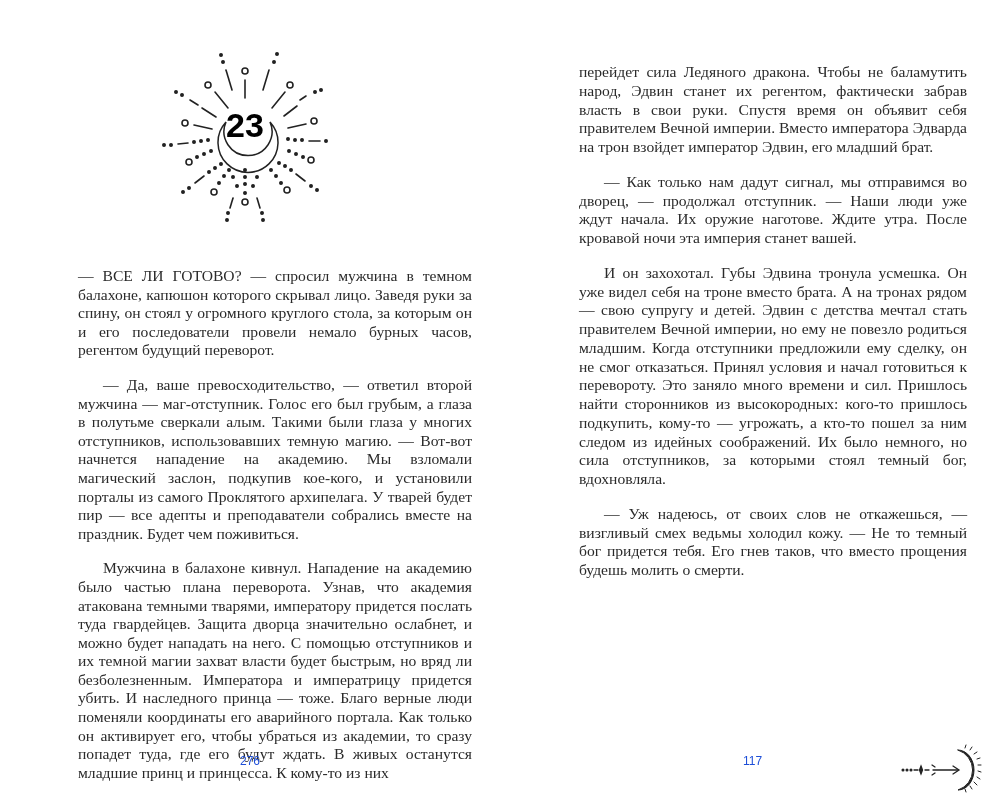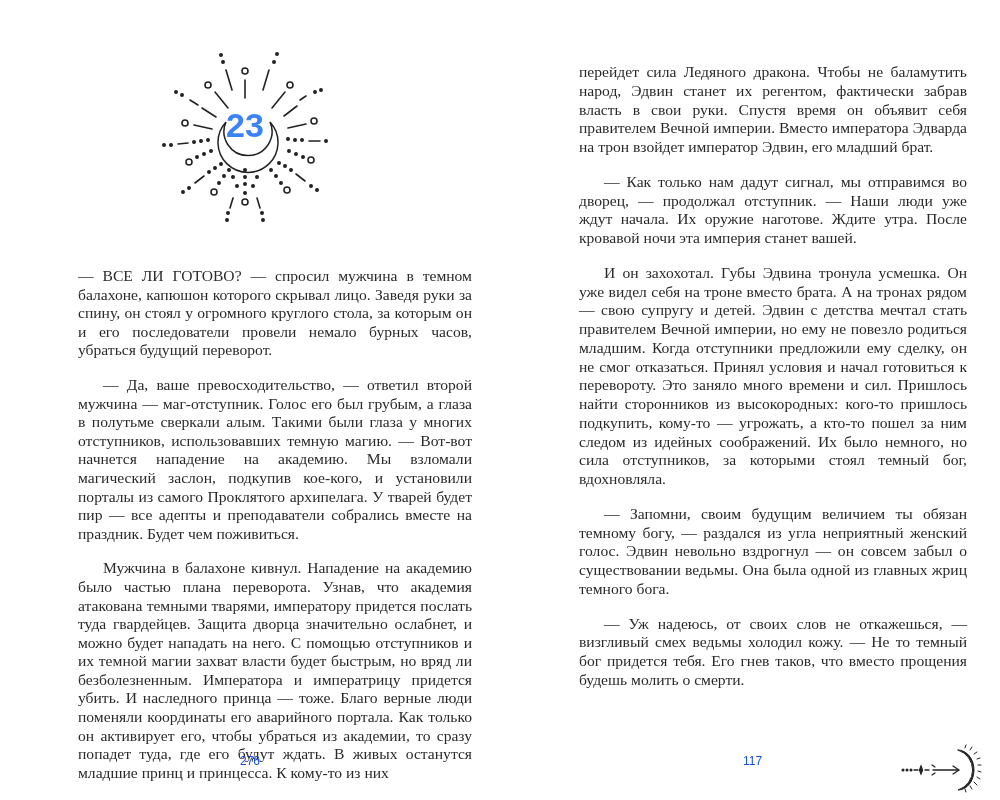--- a/index.html
+++ b/index.html
@@ -13,21 +13,21 @@
   .page-right .column { left: 63px; top: 47px; width: 420px; line-height: 18.75px; }
   .column p { margin: 16px; text-indent: 25px; hyphens: auto; }
   .column p.noindent { text-indent: 0; }
   .folio { position: absolute; top: 754px; font-family: "Liberation Sans", "DejaVu Sans", sans-serif;
            font-size: 12px; color: #1d4ed8; }
   .page-left .folio { left: 240px; }
   .page-right .folio { left: 243px; }
   .chapter-ornament { position: absolute; left: 160px; top: 30px; width: 170px; height: 210px; }
   .chapter-number { position: absolute; left: 0; top: 76px; width: 170px; text-align: center;
                     font-family: "Liberation Sans", "DejaVu Sans", sans-serif; font-weight: bold;
-                    font-size: 34px; color: #3b82f6; letter-spacing: 0px; }
+                    font-size: 34px; color: #000000; letter-spacing: 0px; }
   .corner-ornament { position: absolute; left: 398px; top: 738px; width: 100px; height: 56px; }
 </style>
 </head>
 <body>
 
 <div class="page page-left">
 
   <div class="chapter-ornament">
     <svg width="170" height="210" viewBox="0 0 170 210">
       <g stroke="#222" stroke-width="1.6" fill="none" stroke-linecap="round">
@@ -128,34 +128,33 @@
         <circle cx="102" cy="183" r="1.2" fill="#222"></circle>
         <circle cx="103" cy="190" r="1.2" fill="#222"></circle>
 
         <path d="M 66 92 A 30 30 0 1 0 110 92 A 24 24 0 1 1 66 92 Z" stroke-width="1.5"></path>
       </g>
     </svg>
     <div class="chapter-number">23</div>
   </div>
 
   <div class="column">
-    <p class="noindent">— ВСЕ ЛИ ГОТОВО? — спросил мужчина в темном балахоне, капюшон которого скрывал лицо. Заведя руки за спину, он стоял у огромного круглого стола, за которым он и его последователи провели немало бурных часов, убраться будущий переворот.</p>
+    <p class="noindent">— ВСЕ ЛИ ГОТОВО? — спросил мужчина в темном балахоне, капюшон которого скрывал лицо. Заведя руки за спину, он стоял у огромного круглого стола, за которым он и его последователи провели немало бурных часов, регентом будущий переворот.</p>
     <p>— Да, ваше превосходительство, — ответил второй мужчина — маг-отступник. Голос его был грубым, а глаза в полутьме сверкали алым. Такими были глаза у многих отступников, использовавших темную магию. — Вот-вот начнется нападение на академию. Мы взломали магический заслон, подкупив кое-кого, и установили порталы из самого Проклятого архипелага. У тварей будет пир — все адепты и преподаватели собрались вместе на праздник. Будет чем поживиться.</p>
     <p>Мужчина в балахоне кивнул. Нападение на академию было частью плана переворота. Узнав, что академия атакована темными тварями, императору придется послать туда гвардейцев. Защита дворца значительно ослабнет, и можно будет нападать на него. С помощью отступников и их темной магии захват власти будет быстрым, но вряд ли безболезненным. Императора и императрицу придется убить. И наследного принца — тоже. Благо верные люди поменяли координаты его аварийного портала. Как только он активирует его, чтобы убраться из академии, то сразу попадет туда, где его будут ждать. В живых останутся младшие принц и принцесса. К кому-то из них</p>
   </div>
 
   <div class="folio">276</div>
 </div>
 
 <div class="page page-right">
   <div class="column">
     <p class="noindent">перейдет сила Ледяного дракона. Чтобы не баламутить народ, Эдвин станет их регентом, фактически забрав власть в свои руки. Спустя время он объявит себя правителем Вечной империи. Вместо императора Эдварда на трон взойдет император Эдвин, его младший брат.</p>
     <p>— Как только нам дадут сигнал, мы отправимся во дворец, — продолжал отступник. — Наши люди уже ждут начала. Их оружие наготове. Ждите утра. После кровавой ночи эта империя станет вашей.</p>
     <p>И он захохотал. Губы Эдвина тронула усмешка. Он уже видел себя на троне вместо брата. А на тронах рядом — свою супругу и детей. Эдвин с детства мечтал стать правителем Вечной империи, но ему не повезло родиться младшим. Когда отступники предложили ему сделку, он не смог отказаться. Принял условия и начал готовиться к перевороту. Это заняло много времени и сил. Пришлось найти сторонников из высокородных: кого-то пришлось подкупить, кому-то — угрожать, а кто-то пошел за ним следом из идейных соображений. Их было немного, но сила отступников, за которыми стоял темный бог, вдохновляла.</p>
-    <p>— Запомни, своим будущим величием ты обязан темному богу, — раздался из угла неприятный женский голос. Эдвин невольно вздрогнул — он совсем забыл о существовании ведьмы. Она была одной из главных жриц темного бога.</p>
     <p>— Уж надеюсь, от своих слов не откажешься, — визгливый смех ведьмы холодил кожу. — Не то темный бог придется тебя. Его гнев таков, что вместо прощения будешь молить о смерти.</p>
   </div>
 
   <div class="folio">117</div>
 
   <div class="corner-ornament">
     <svg width="100" height="56" viewBox="0 0 100 56">
       <g stroke="#222" fill="none" stroke-width="1.3" stroke-linecap="round">
         <circle cx="5" cy="32" r="0.9" fill="#222"></circle>
         <circle cx="9" cy="32" r="0.9" fill="#222"></circle>

